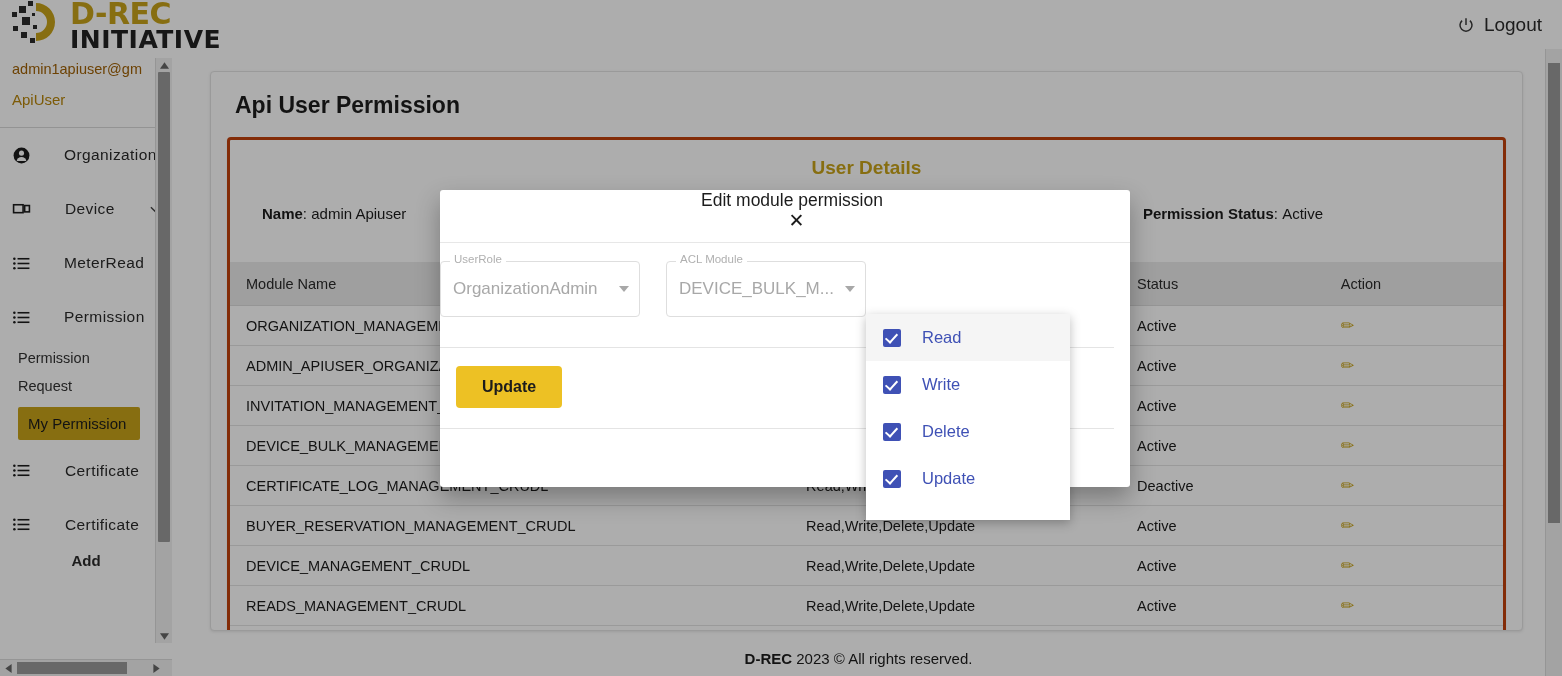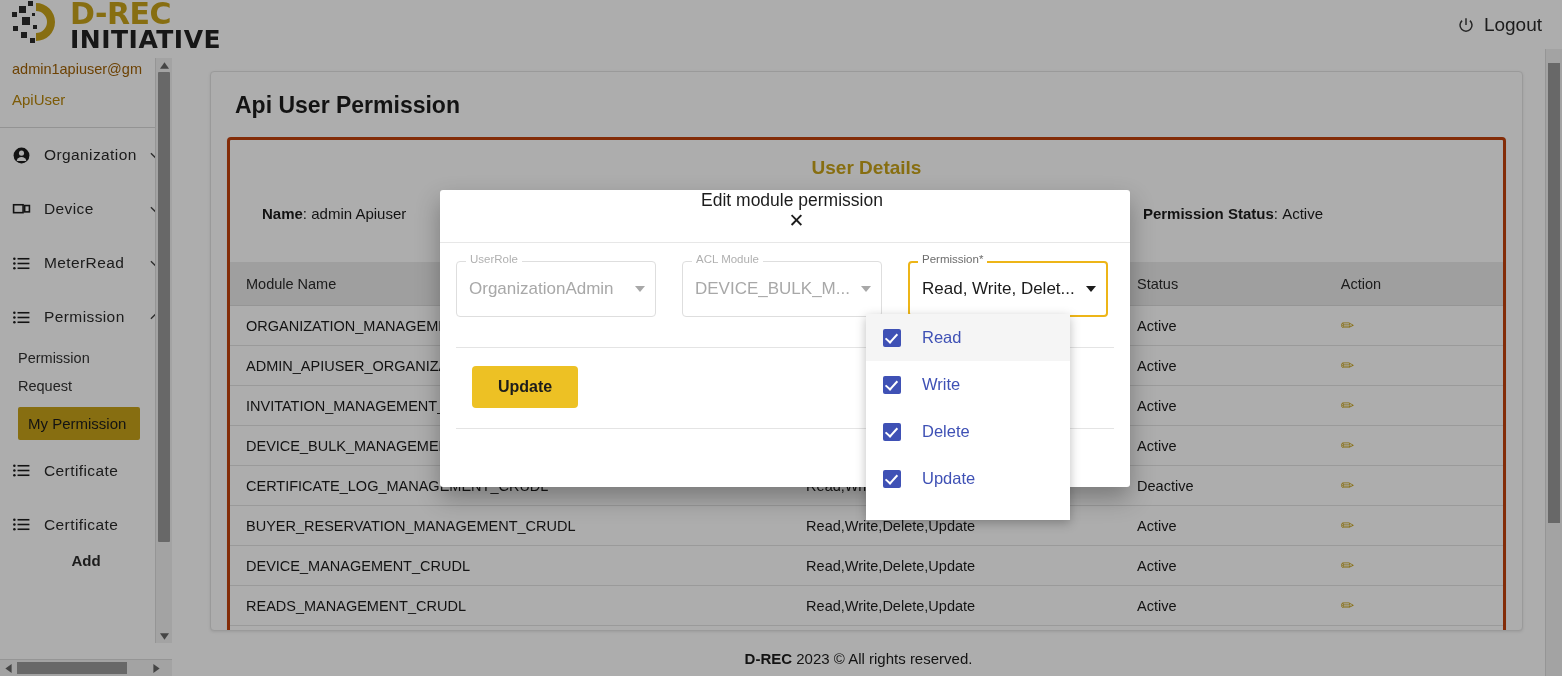--- a/index.html
+++ b/index.html
@@ -49,21 +49,21 @@
     position: absolute; top: 49px; left: 0; width: 172px; bottom: 0;
     background: #ffffff; overflow: hidden; z-index: 4;
   }
   .sb-user { padding: 12px 0 4px 12px; }
   .sb-email { font-size: 14.5px; color: #a16207; font-weight: 400; white-space: nowrap; }
   .sb-role  { font-size: 15px; color: #b8860b; font-weight: 500; margin-top: 14px; }
   .sb-divider { height: 1px; background: #d9d9d9; margin: 15px 0 0 0; }
 
   .sb-item {
     display: flex; align-items: center; padding: 0 10px 0 12px;
-    height: 54px; cursor: pointer; color: #2b2b2b;
+    height: 54px; cursor: pointer; color: #2b2b2b; gap: 21px;
   }
   .sb-item .sb-ico { width: 20px; margin-right: 12px; display:flex; align-items:center; }
   .sb-label { font-size: 15.5px; letter-spacing: 0.4px; flex: 1; }
   .sb-chev { width: 14px; height: 14px; color: #555; }
 
   .sb-sub { padding-left: 18px; }
   .sb-sub-item {
     font-size: 14.5px; color: #333; padding: 3px 0 3px 0; cursor: pointer;
     line-height: 1.55;
   }
@@ -171,21 +171,21 @@
   }
   .modal-head {
     height: 53px; display: flex; align-items: center;
     padding-left: 14px; border-bottom: 1px solid #e7e7e7;
     font-size: 17.5px; color: #1c1c1c; flex-direction: column;
   }
   .modal-x {
     margin-left: 9px; font-size: 19px; font-weight: 500;
     cursor: pointer; color: #1c1c1c; line-height: 1;
   }
-  .modal-body { padding: 18px 16px 0 16px; }
+  .modal-body { padding: 18px 16px 0 0; }
   .field-row { display: flex; gap: 26px; }
   .field { width: 200px; position: relative; }
   .field-box {
     height: 56px; border: 1px solid #dedede; border-radius: 4px;
     display: flex; align-items: center; padding: 0 10px 0 12px;
     font-size: 17px; color: #a8a8a8;
   }
   .field-box.active { border: 2px solid #edb518; color: #1c1c1c; }
   .field-legend {
     position: absolute; top: -8px; left: 10px; background: #fff;
@@ -514,27 +514,20 @@
         </div>
 
         <div class="field">
           <div class="field-legend">ACL Module</div>
           <div class="field-box">
             <span class="field-val">DEVICE_BULK_M...</span>
             <span class="tri-down"></span>
           </div>
         </div>
 
-        <div class="field">
-          <div class="field-legend active">Permission*</div>
-          <div class="field-box active">
-            <span class="field-val">Read, Write, Delet...</span>
-            <span class="tri-down active"></span>
-          </div>
-        </div>
 
       </div>
       <div class="modal-sep"></div>
       <button class="btn-update">Update</button>
       <div class="modal-foot-sep"></div>
     </div>
   </div>
 
   <div class="dd-menu" id="dd-menu">
       <div class="dd-item hl">

